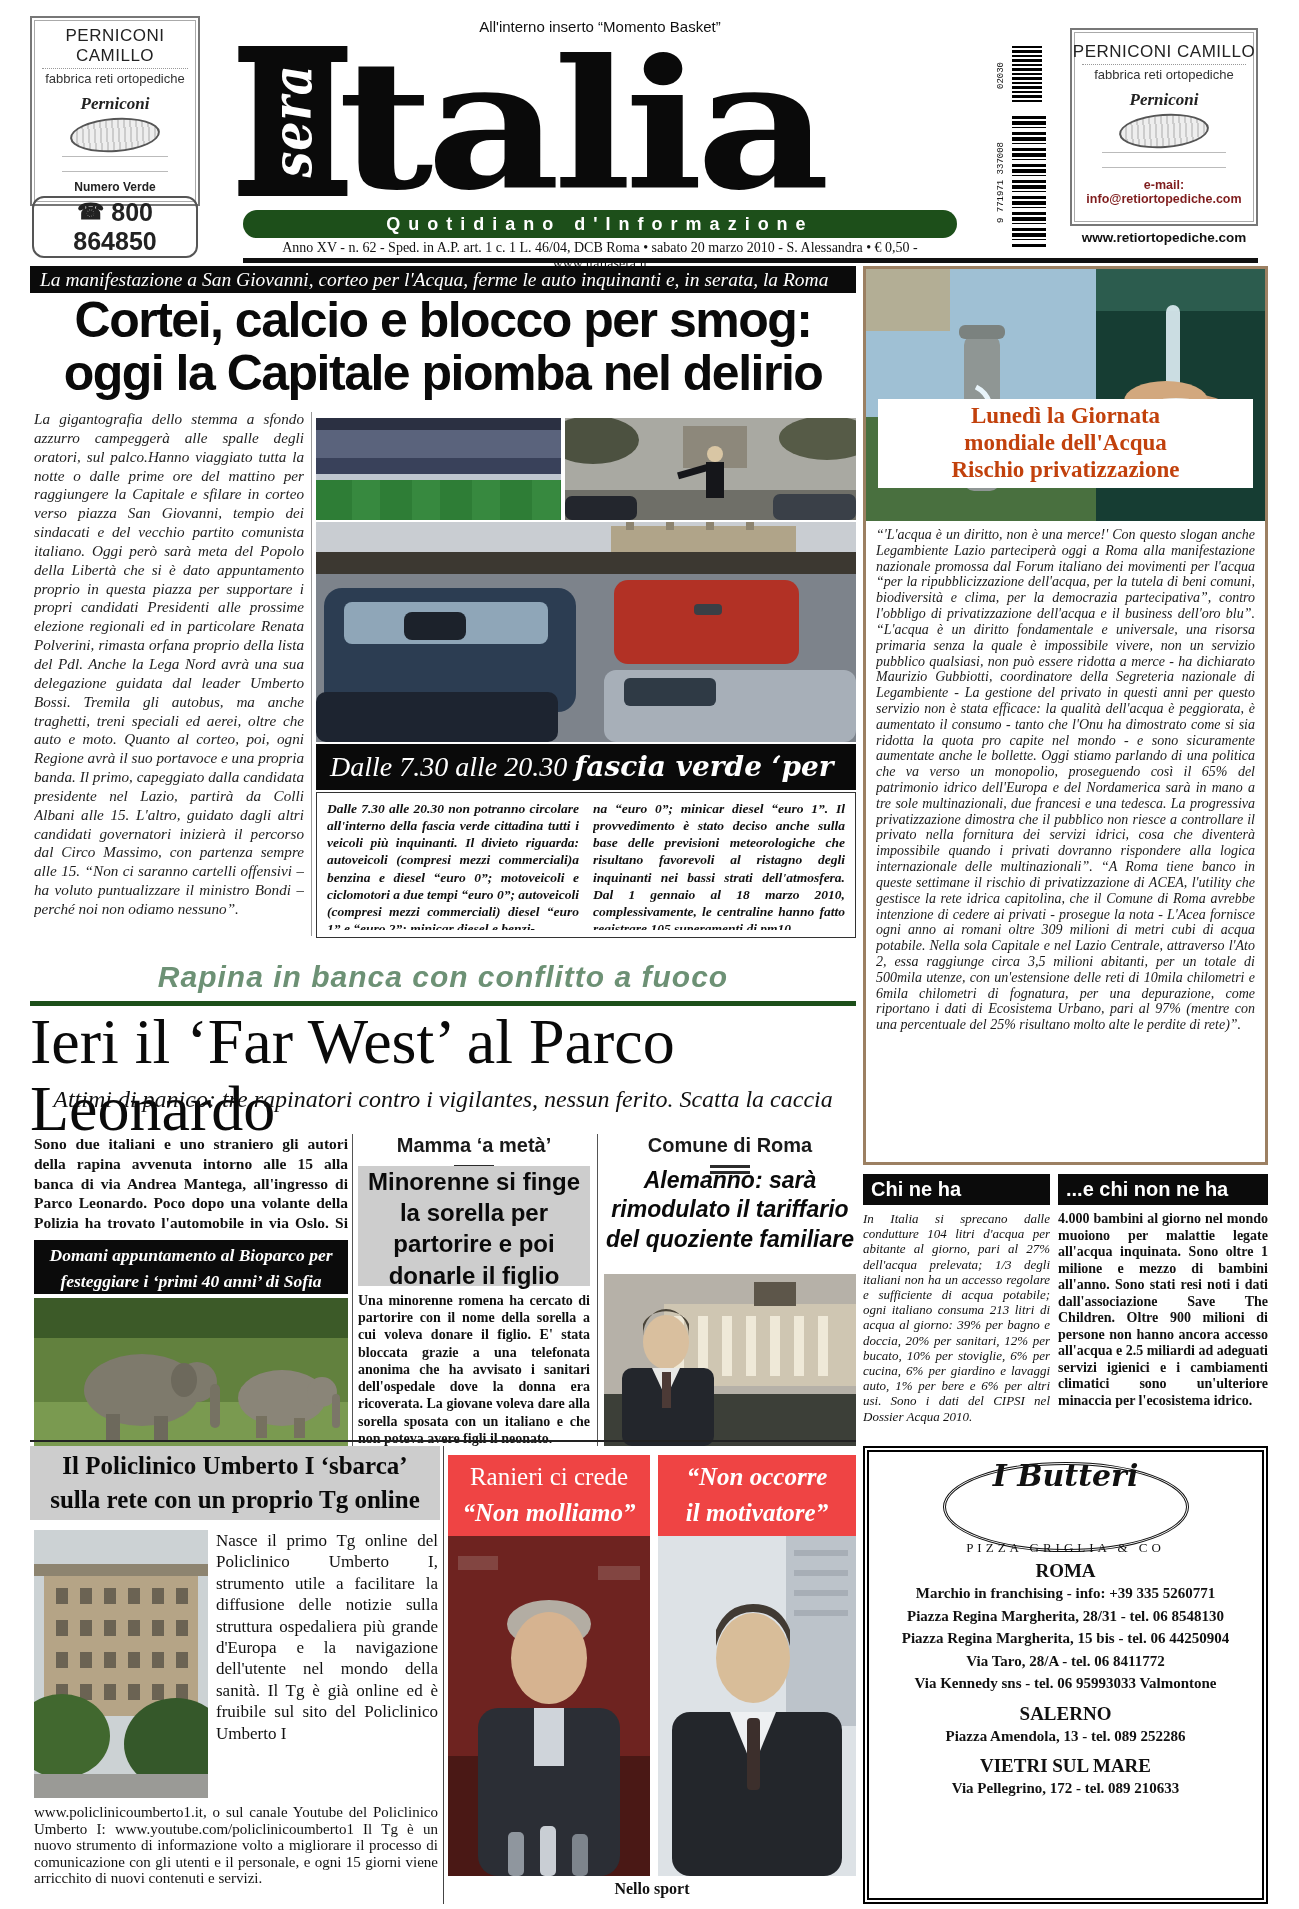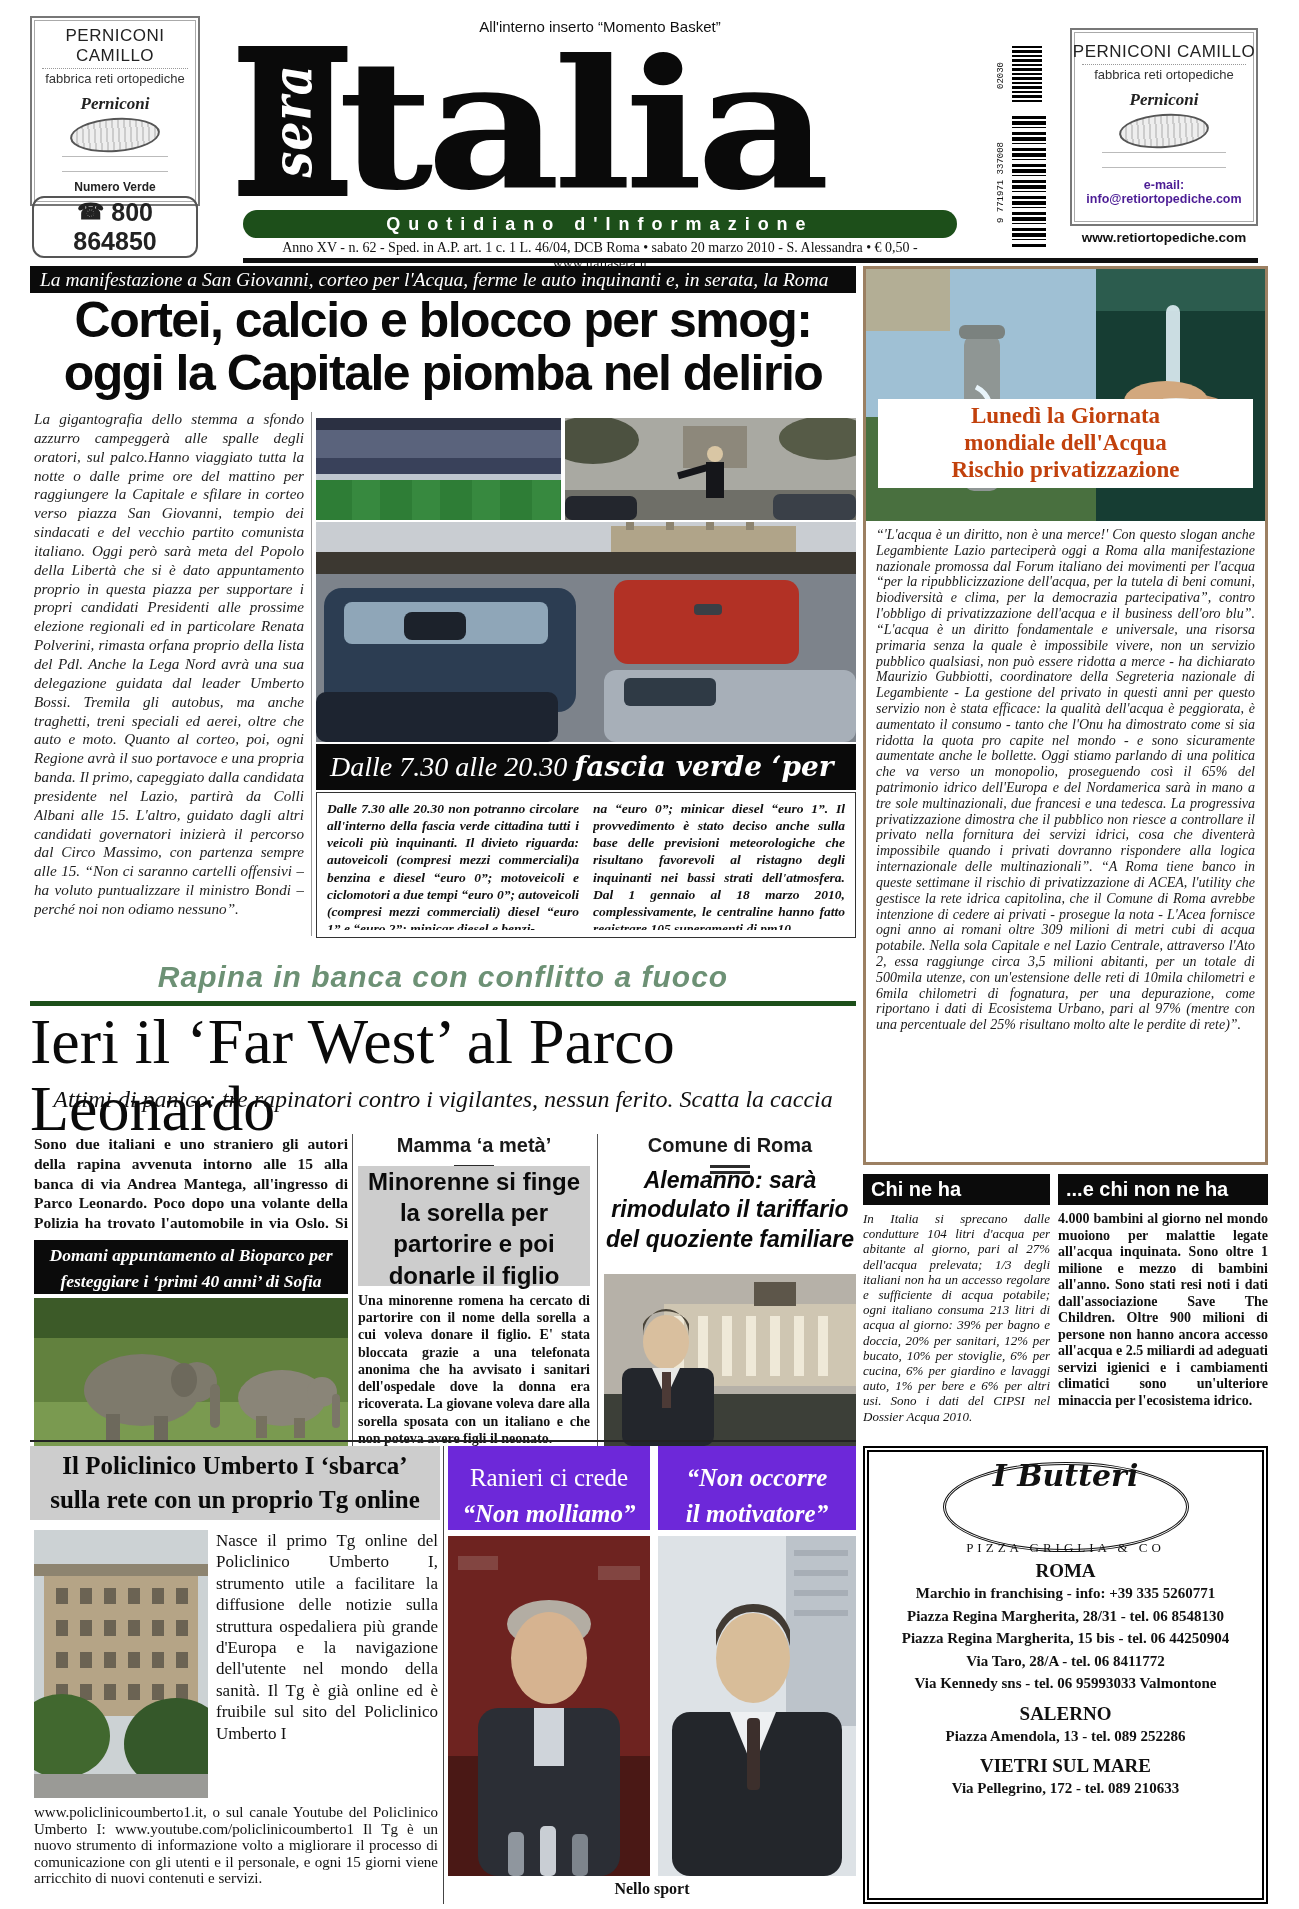--- a/index.html
+++ b/index.html
@@ -17,21 +17,21 @@
   .ad-sub{font-family:"Liberation Sans",sans-serif;font-size:13px;color:#333;border-top:1px dotted #999;
           margin:2px 10px 0 10px;padding-top:2px;}
   .ad-script{font-style:italic;font-weight:700;font-size:17px;margin-top:8px;color:#222;}
   .ad-oval{width:86px;height:30px;border:2px solid #555;border-radius:50%;margin:4px auto 0 auto;
            transform:rotate(-4deg);background:repeating-linear-gradient(90deg,#eee 0 4px,#ccc 4px 6px);}
   .ad-smalllines{height:14px;margin:4px 30px 0 30px;border-top:1px solid #bbb;border-bottom:1px solid #bbb;}
   .numero-verde{font-family:"Liberation Sans",sans-serif;font-weight:700;font-size:12px;margin-top:8px;color:#222;}
   .phone-box{display:inline-block;border:2px solid #555;border-radius:12px;padding:0 6px;margin-top:2px;
              font-family:"Liberation Sans",sans-serif;font-weight:700;font-size:25px;color:#222;}
   .phone-ico{font-size:22px;vertical-align:2px;}
-  .ad-email{font-family:"Liberation Sans",sans-serif;font-weight:700;font-size:12.5px;margin-top:10px;color:#4c1d95;}
+  .ad-email{font-family:"Liberation Sans",sans-serif;font-weight:700;font-size:12.5px;margin-top:10px;color:#7f1d1d;}
   .ad-web{left:1070px;top:230px;width:188px;text-align:center;font-family:"Liberation Sans",sans-serif;
           font-weight:700;font-size:13.5px;color:#111;}
 
   
   .insert-note{left:243px;top:18px;width:714px;text-align:center;font-family:"Liberation Sans",sans-serif;
                font-size:15px;color:#111;}
   .logo-row{left:243px;top:40px;width:714px;height:168px;}
   .logo-scale{display:flex;align-items:flex-end;transform:scaleX(1.16);transform-origin:left;}
   .logo-i{position:relative;width:66px;height:150px;background:#0a0a0a;margin:6px 6px 4px 10px;}
   .logo-i::before,.logo-i::after{content:"";position:absolute;left:-14px;right:-14px;height:16px;background:#0a0a0a;}
@@ -124,22 +124,22 @@
   .bottom-rule{left:30px;top:1440px;width:826px;height:2px;background:#222;}
   .poli-headbox{left:30px;top:1446px;width:410px;background:#cdcdcd;text-align:center;font-weight:700;
                 font-size:25px;line-height:1.35;padding:3px 20px;box-sizing:border-box;color:#0a0a0a;}
   .ph-poli{left:34px;top:1530px;width:174px;height:268px;}
   .poli-right{left:216px;top:1530px;width:222px;height:268px;font-size:17px;line-height:1.26;
               text-align:justify;overflow:hidden;}
   .poli-bottom{left:34px;top:1804px;width:404px;height:100px;font-size:15px;line-height:1.1;
                text-align:justify;overflow:hidden;}
   .bottom-div1{left:443px;top:1446px;width:1px;height:458px;background:#444;}
 
-  .sport-box{background:#6d28d9;color:#fff;text-align:center;font-size:25px;line-height:1.45;
-             padding-top:14px;box-sizing:border-box;}
+  .sport-box{background:#ef4444;color:#fff;text-align:center;font-size:25px;line-height:1.45;
+             padding-top:4px;box-sizing:border-box;margin-top:9px;}
   .ranieri-box{left:448px;top:1446px;width:202px;height:84px;}
   .ph-ranieri{left:448px;top:1536px;width:202px;height:340px;}
   .motiv-box{left:658px;top:1446px;width:198px;height:84px;font-style:italic;font-weight:700;}
   .ph-lotito{left:658px;top:1536px;width:198px;height:340px;}
   .sport-box .it{font-style:italic;font-weight:700;}
   .sport-caption{left:448px;top:1880px;width:408px;text-align:center;font-weight:700;font-size:16px;}
 
   
   .butteri{left:863px;top:1446px;width:405px;height:458px;border:6px double #000;box-sizing:border-box;
            text-align:center;padding-top:10px;}

